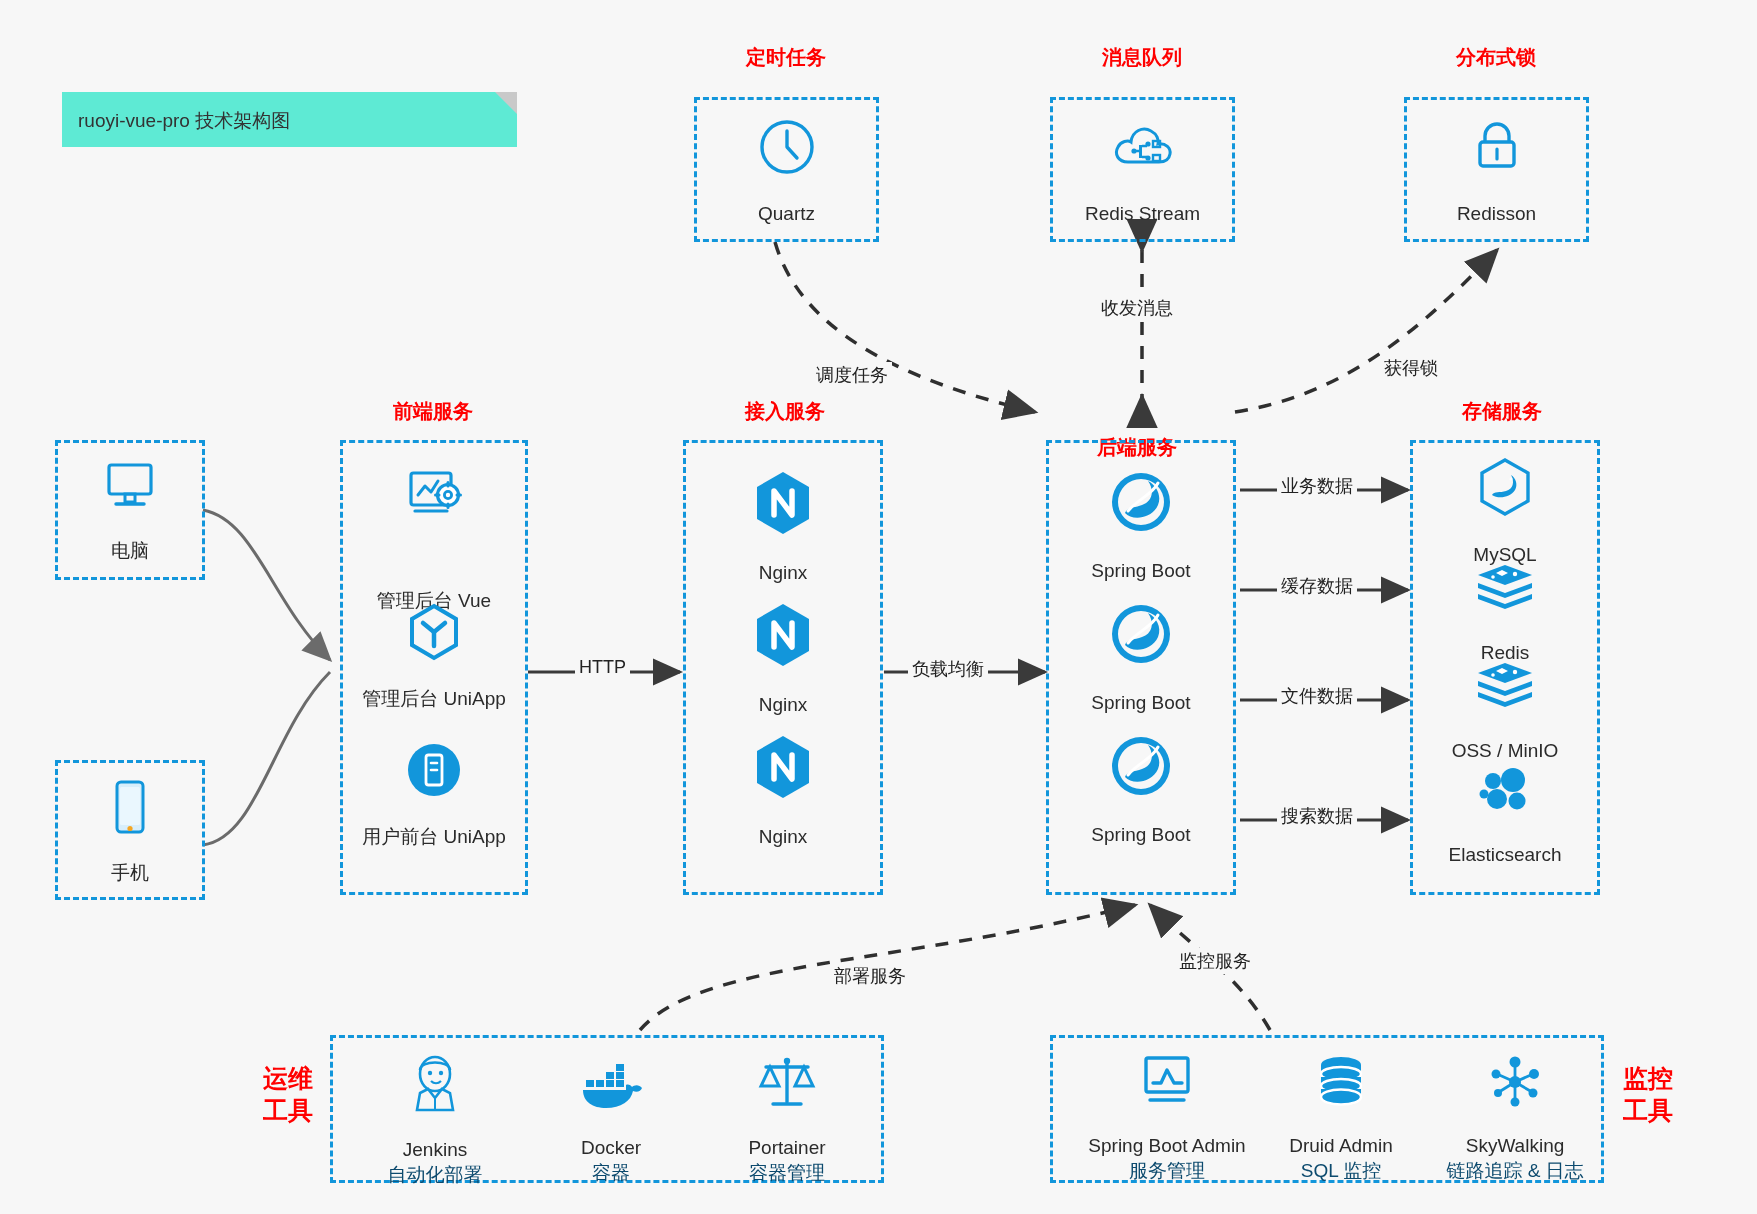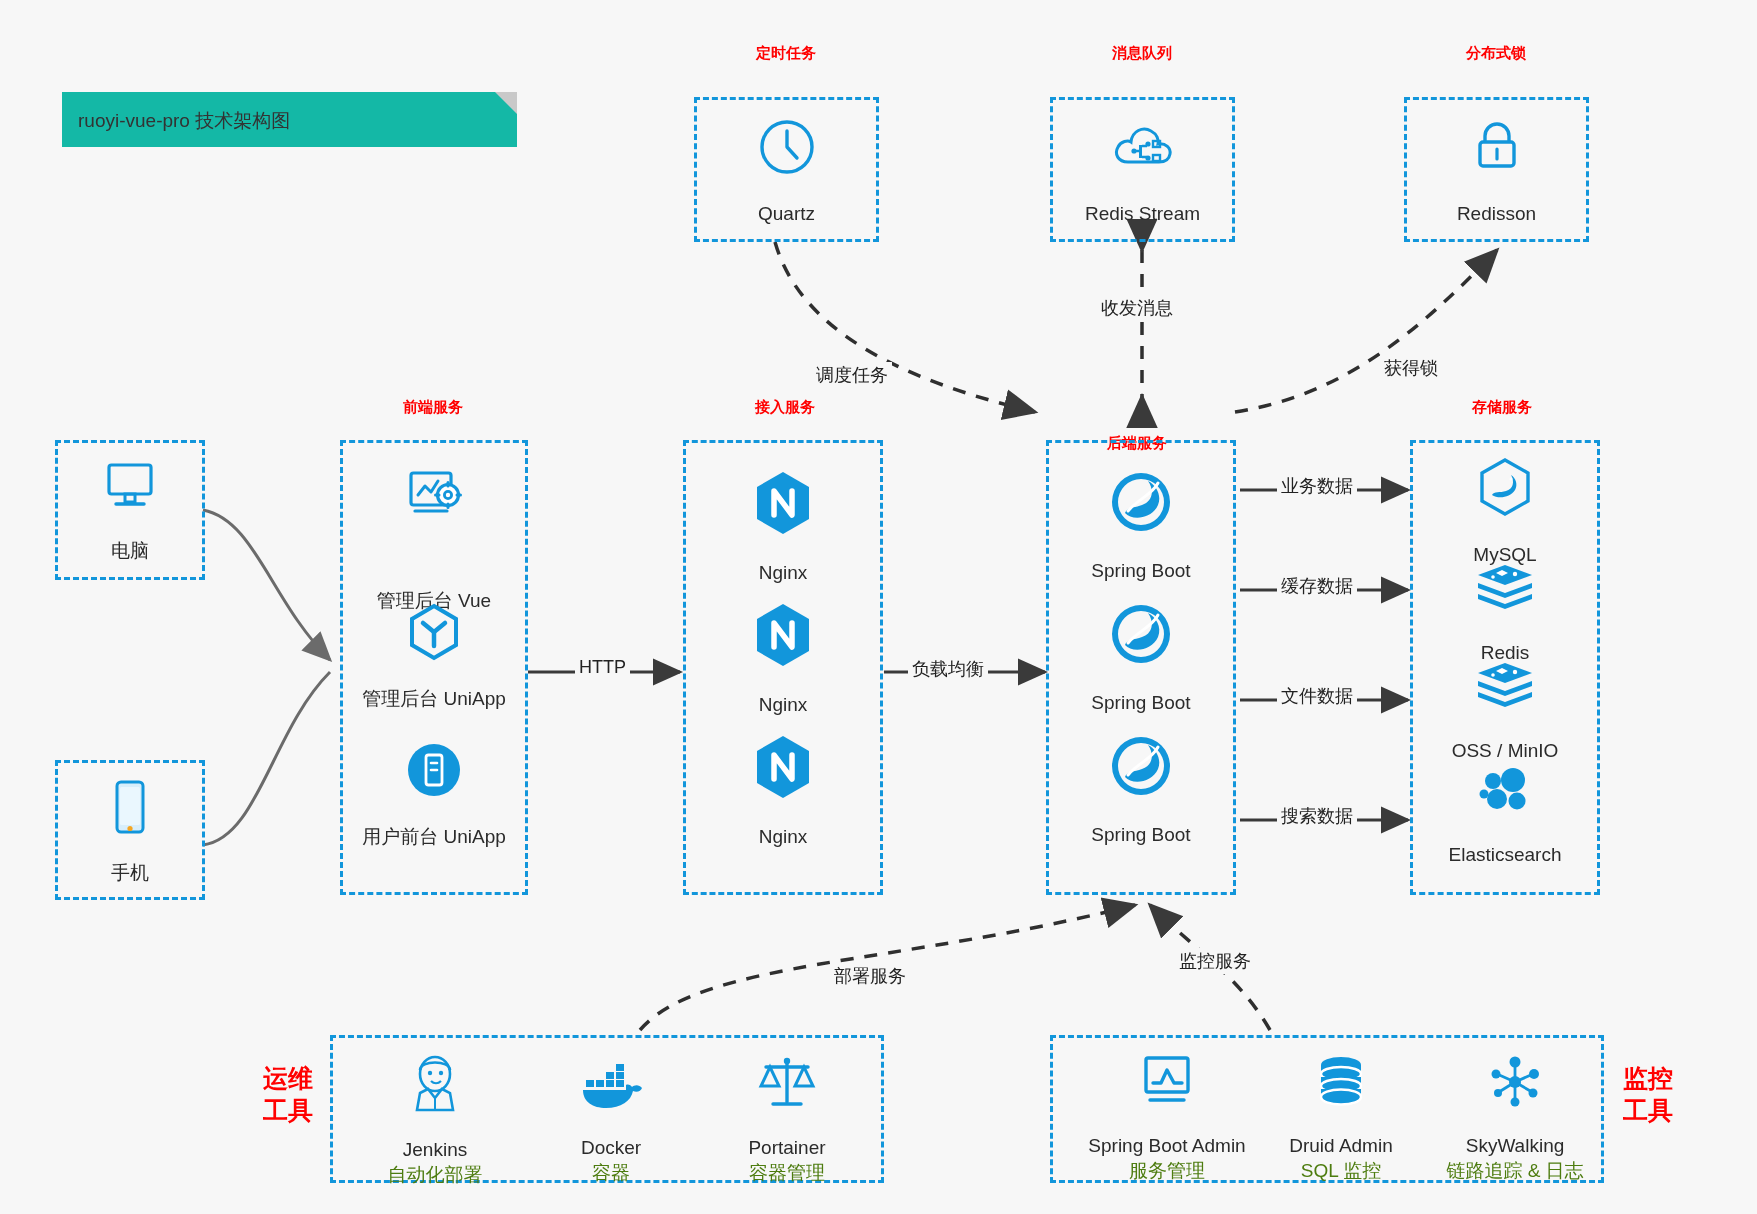--- a/index.html
+++ b/index.html
@@ -14,21 +14,21 @@
   
   .dashbox {
     position: absolute;
     border: 3px dashed #1296db;
     background: transparent;
   }
   .grp-title {
     position: absolute;
     color: #ff0000;
     font-weight: bold;
-    font-size: 15px;
+    font-size: 20px;
     white-space: nowrap;
     text-align: center;
   }
   .grp-title.side {
     line-height: 1.28;
     font-size: 25px;
   }
 
   
   .node {
@@ -41,31 +41,31 @@
   .node .cap {
     font-size: 19px;
     color: #2b2b2b;
     white-space: nowrap;
     text-align: center;
     line-height: 1.3;
     margin-top: 20px;
   }
   .node .cap2 {
     font-size: 19px;
-    color: #4d7c0f;
+    color: #0c4a6e;
     white-space: nowrap;
     text-align: center;
     line-height: 1.3;
   }
   .ico { display: block; }
 
   
   .note {
     position: absolute;
-    background: #14b8a6;
+    background: #5eead4;
     padding: 14px 16px 12px 16px;
     font-size: 19px;
     color: #333;
     line-height: 1.55;
     white-space: nowrap;
   }
   .note .fold {
     position: absolute;
     top: 0; right: 0;
     width: 0; height: 0;

